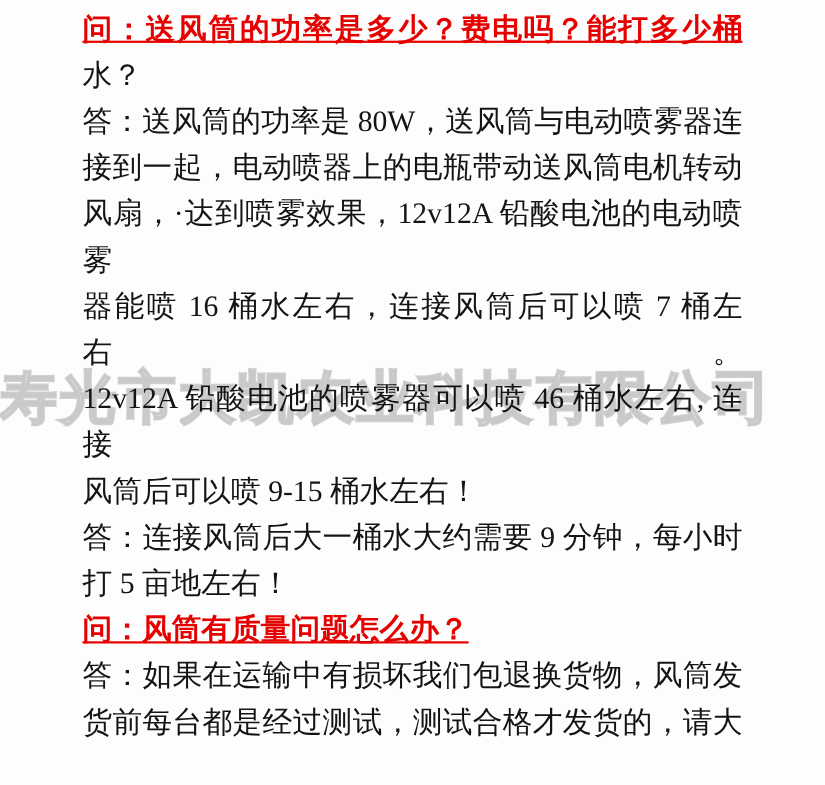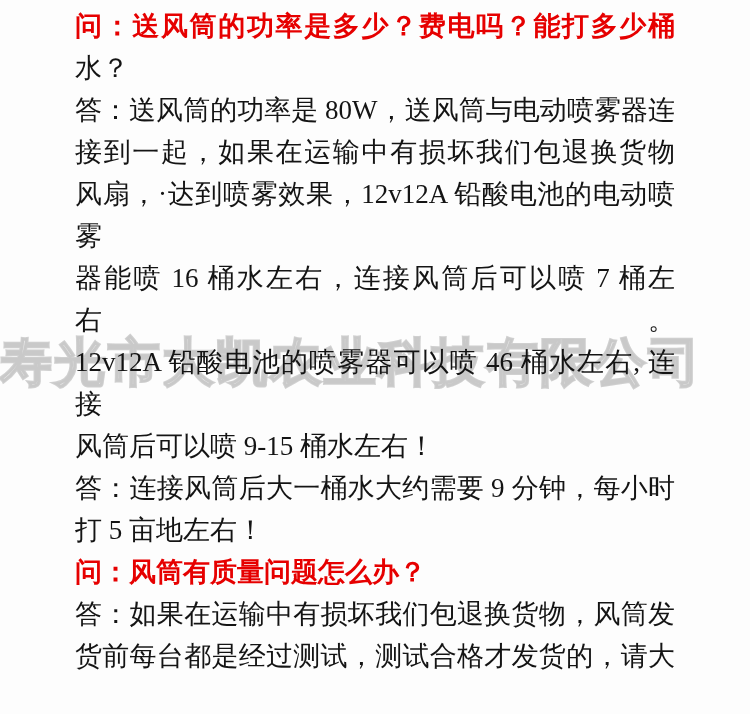--- a/index.html
+++ b/index.html
@@ -48,34 +48,35 @@
     color: var(--body, #141414);
   }
   p.line.full {
     white-space: normal;
     text-align: justify;
     text-align-last: justify;
   }
   p.line.q {
     color: var(--question, #e60000);
     font-weight: bold;
+    text-decoration: underline;
   }
 </style>
 </head>
 <body>
 
 <div class="doc">
 
   <div class="watermark">寿光市大凯农业科技有限公司</div>
 
   <div class="text-col">
     <p class="line q full">问：送风筒的功率是多少？费电吗？能打多少桶</p>
     <p class="line">水？</p>
     <p class="line full">答：送风筒的功率是 80W，送风筒与电动喷雾器连</p>
-    <p class="line full">接到一起，如果在运输中有损坏我们包退换货物</p>
+    <p class="line full">接到一起，电动喷器上的电瓶带动送风筒电机转动</p>
     <p class="line full">风扇，·达到喷雾效果，12v12A 铅酸电池的电动喷雾</p>
     <p class="line full">器能喷 16 桶水左右，连接风筒后可以喷 7 桶左右。</p>
     <p class="line full">12v12A 铅酸电池的喷雾器可以喷 46 桶水左右, 连接</p>
     <p class="line">风筒后可以喷 9-15 桶水左右！</p>
     <p class="line full">答：连接风筒后大一桶水大约需要 9 分钟，每小时</p>
     <p class="line">打 5 亩地左右！</p>
     <p class="line q">问：风筒有质量问题怎么办？</p>
     <p class="line full">答：如果在运输中有损坏我们包退换货物，风筒发</p>
     <p class="line full">货前每台都是经过测试，测试合格才发货的，请大</p>
 

